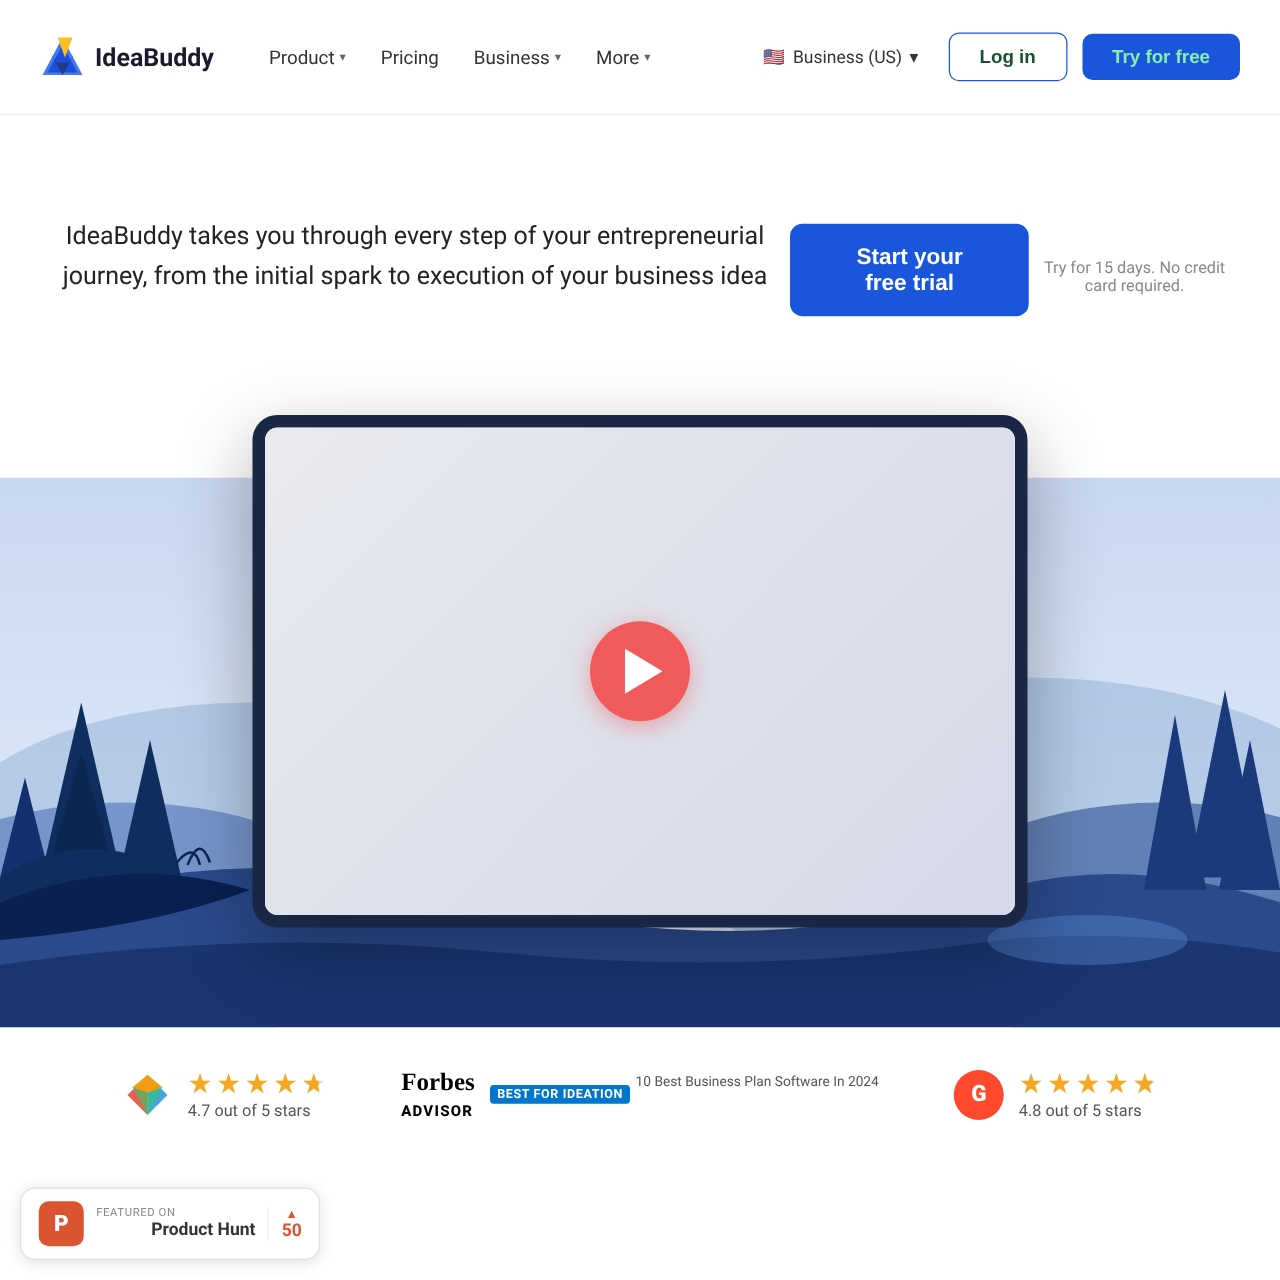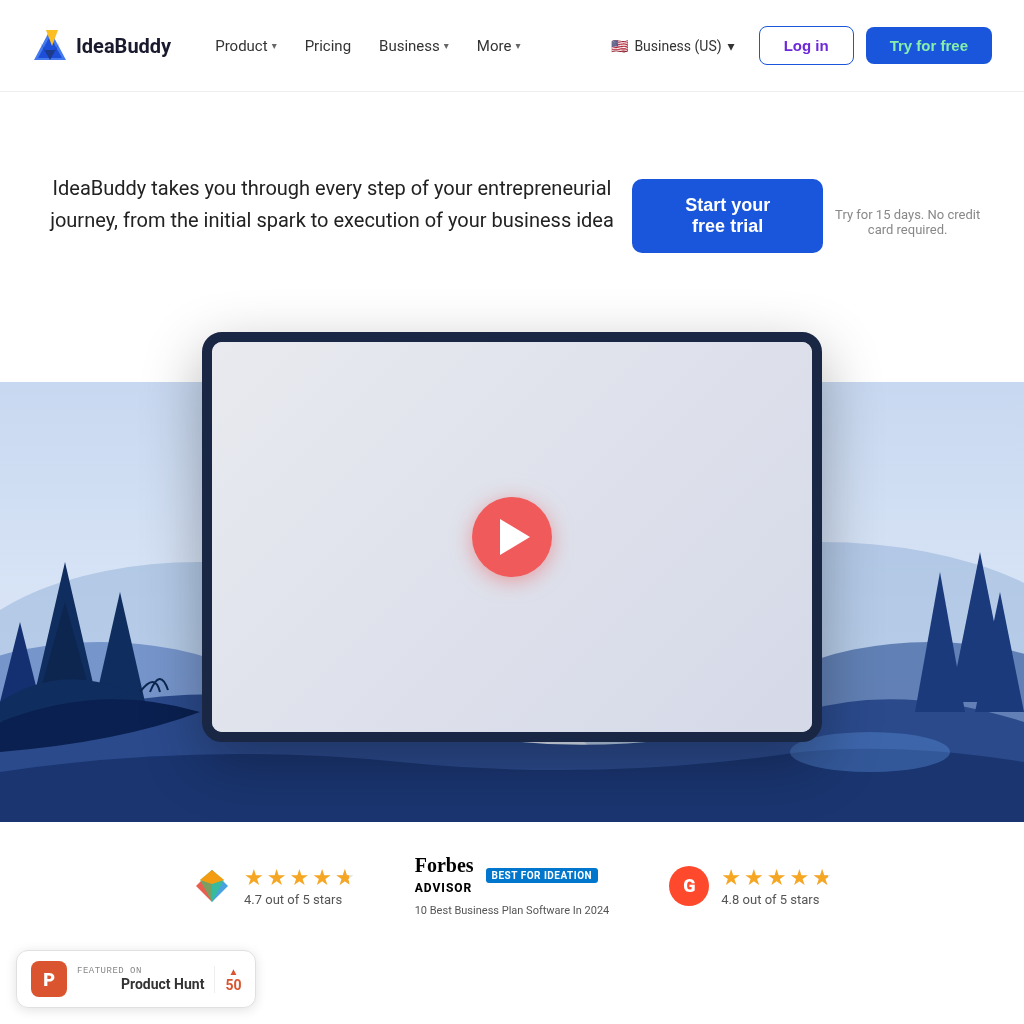--- a/index.html
+++ b/index.html
@@ -22,21 +22,21 @@
       text-decoration: none; border-radius: 6px;
     }
     .nav-link .chevron { font-size: 10px; color: #666; }
     .nav-right { display: flex; align-items: center; gap: 12px; }
     .lang-selector {
       display: flex; align-items: center; gap: 6px;
       padding: 6px 12px; border-radius: 6px; cursor: pointer; font-size: 14px; color: #333;
     }
     .btn-login {
       padding: 10px 24px; border: 1.5px solid #1a56db; border-radius: 8px;
-      background: #fff; color: #6d28d9; font-size: 15px; font-weight: 600; cursor: pointer;
+      background: #fff; color: #14532d; font-size: 15px; font-weight: 600; cursor: pointer;
     }
     .btn-try {
       padding: 10px 24px; border: none; border-radius: 8px;
       background: #1a56db; color: #86efac; font-size: 15px; font-weight: 600; cursor: pointer;
     }
 
     
     .hero {
       display: flex; flex-direction: row; align-items: center;
       padding: 80px 32px 40px; text-align: center;
@@ -99,21 +99,21 @@
 
     
     .ph-badge {
       position: fixed; bottom: 16px; left: 16px; z-index: 200;
       display: flex; align-items: center; gap: 10px;
       background: #fff; border: 1.5px solid #e0e0e0; border-radius: 12px;
       padding: 10px 14px; box-shadow: 0 2px 12px rgba(0,0,0,0.12);
     }
     .ph-icon { width: 36px; height: 36px; background: #da552f; border-radius: 8px; display: flex; align-items: center; justify-content: center; color: #fff; font-weight: 900; font-size: 18px; }
     .ph-text { display: flex; flex-direction: column; }
-    .ph-featured { font-size: 9px; color: #888; text-transform: uppercase; letter-spacing: 0.5px; font-family: Liberation Mono, monospace; }
+    .ph-featured { font-size: 9px; color: #888; text-transform: uppercase; letter-spacing: 0.5px; }
     .ph-name { font-size: 14px; font-weight: 700; color: #333; margin-left: 44px; }
     .ph-count { display: flex; flex-direction: column; align-items: center; border-left: 1px solid #eee; padding-left: 10px; color: #da552f; font-weight: 700; font-size: 14px; }
     .ph-arrow { font-size: 10px; }
   </style>
 </head>
 <body>
 
 <nav>
   <div class="nav-left">
     <a class="logo" href="#">
@@ -229,21 +229,21 @@
         <span class="star">★</span>
         <span class="star">★</span>
         <span class="star">★</span>
         <span class="star">★</span>
         <span style="color:#e0e0e0;font-size:22px;position:relative;display:inline-block;">★<span style="position:absolute;left:0;top:0;width:70%;overflow:hidden;color:#f5a623;">★</span></span>
       </div>
       <span class="rating-text">4.7 out of 5 stars</span>
     </div>
   </div>
 
-  <div class="proof-item" style="flex-direction:column;align-items:flex-start;gap:4px;">
+  <div class="proof-item" style="flex-direction:row;align-items:flex-start;gap:4px;">
     <div style="display:flex;align-items:center;gap:8px;">
       <div>
         <span style="font-weight:900;font-size:20px;color:#000;font-family:Georgia,serif;">Forbes</span><br>
         <span style="font-weight:800;font-size:12px;color:#000;letter-spacing:1px;">ADVISOR</span>
       </div>
       <div class="proof-badge">BEST FOR IDEATION</div>
     </div>
     <div class="proof-sub">10 Best Business Plan Software In 2024</div>
   </div>
 

